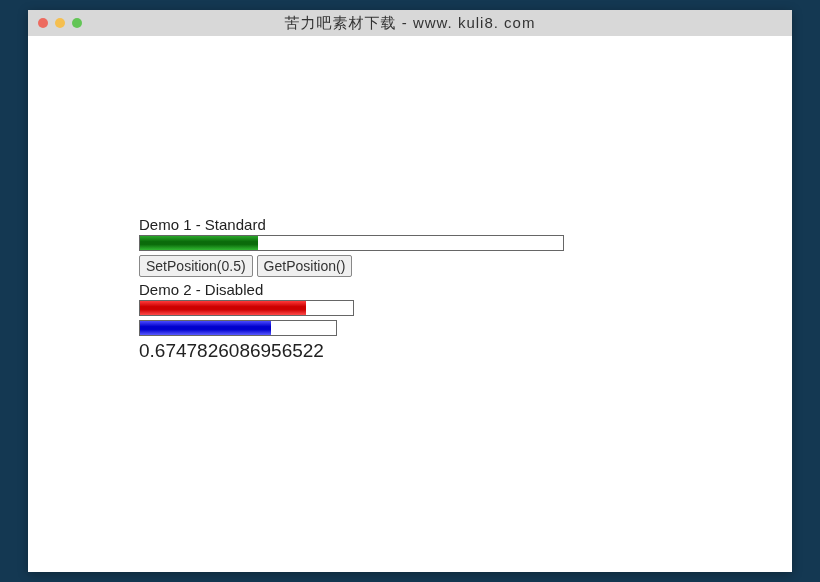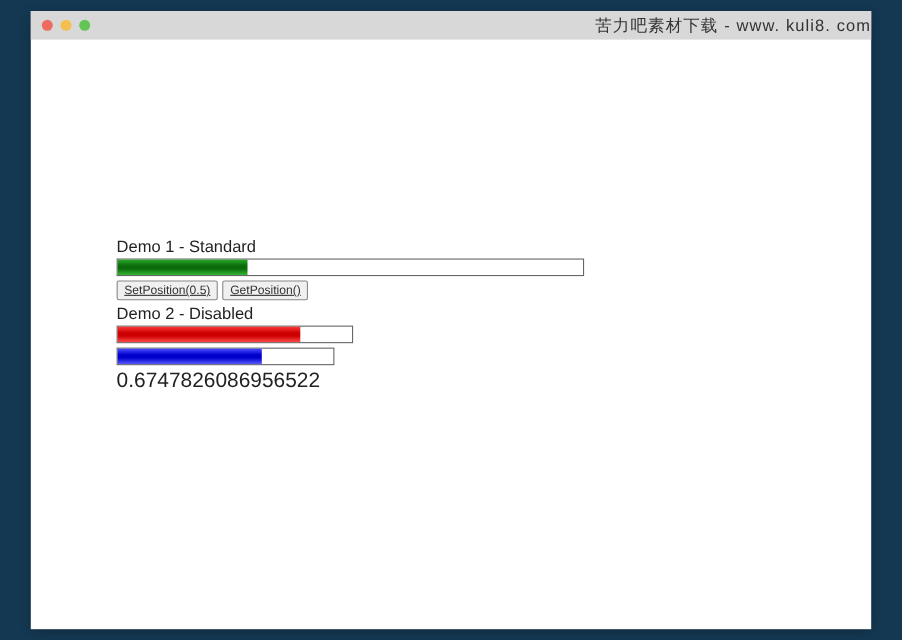--- a/index.html
+++ b/index.html
@@ -37,27 +37,27 @@
     .light {
       width: 10px;
       height: 10px;
       border-radius: 50%;
     }
     .light.red { background: #ed6b60; }
     .light.yellow { background: #f5bf50; }
     .light.green { background: #63c556; }
     .title {
       flex: 1;
-      text-align: right;
+      text-align: center;
       font-size: 15px;
       color: #333;
       letter-spacing: 1px;
     }
     .content {
-      padding: 180px 0 0 78px;
+      padding: 180px 0 0 111px;
     }
     .demo-label {
       font-size: 15px;
       color: #222;
       margin-bottom: 2px;
     }
     .progress-track {
       border: 1px solid #666;
       height: 16px;
       background: #fff;
@@ -82,26 +82,25 @@
     .track3 { width: 198px; }
     .btn-row {
       display: flex;
       gap: 4px;
       margin-bottom: 4px;
     }
     .btn {
       border: 1px solid #888;
       background: #f0f0f0;
       padding: 2px 6px;
-      font-size: 11px;
+      font-size: 14px;
       font-family: inherit;
       color: #333;
       cursor: pointer;
       border-radius: 2px;
-      text-decoration: underline;
     }
     .output {
       font-size: 19px;
       color: #222;
       margin-top: 2px;
     }
   </style>
 </head>
 <body>
 

